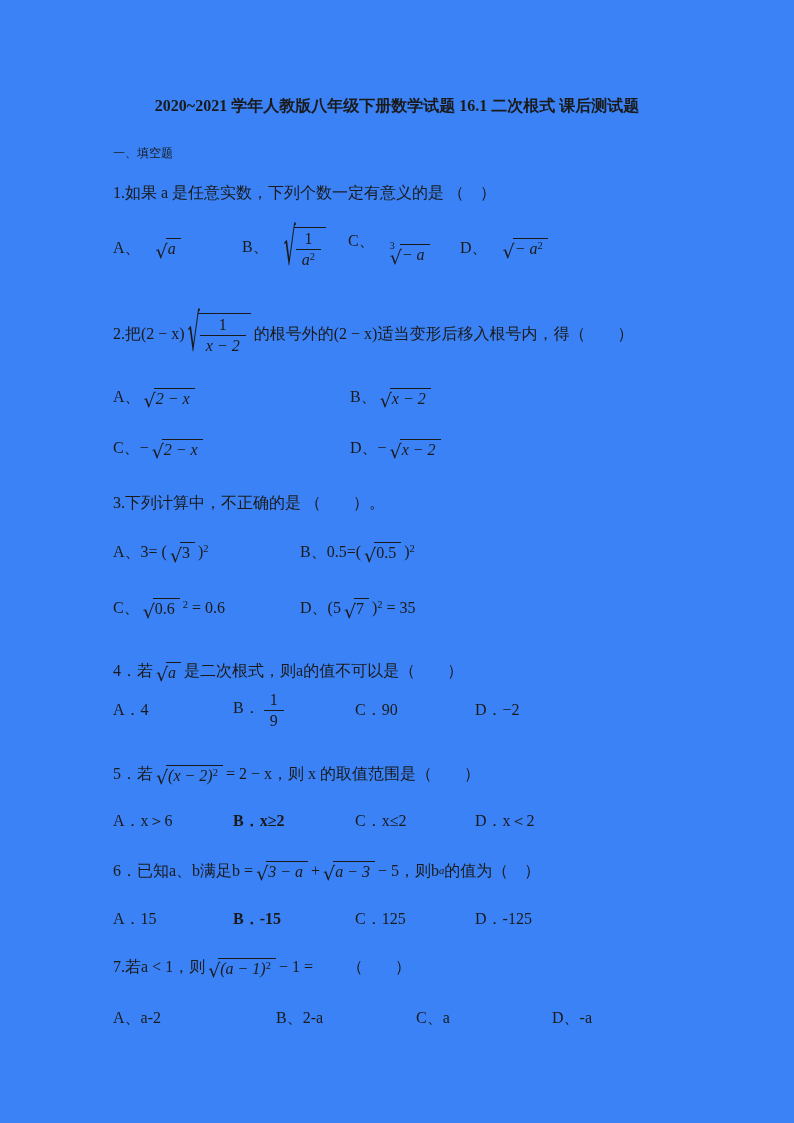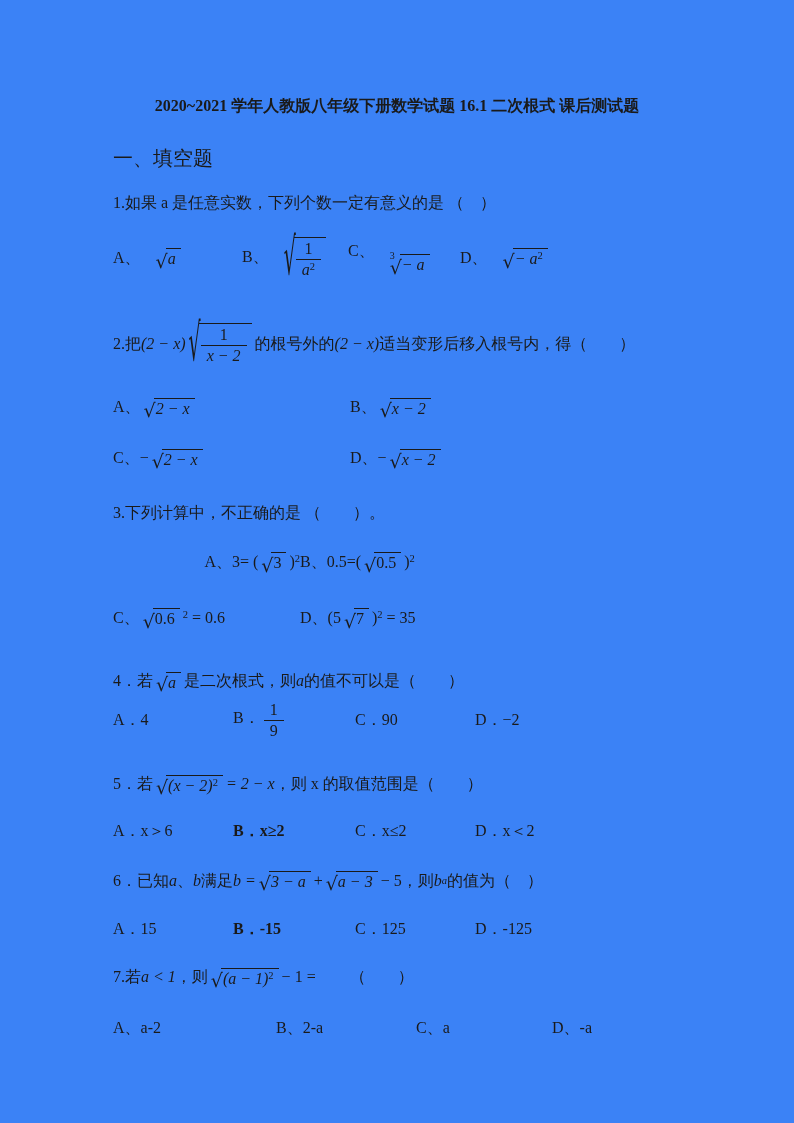--- a/index.html
+++ b/index.html
@@ -4,52 +4,52 @@
 <style>
   * { margin:0; padding:0; box-sizing:border-box; }
   body { background:#fff; }
   .page {
     position:relative; width:794px; height:1123px; margin:0 auto;
     background:#3b82f6; color:#1a1a1a; overflow:hidden;
     font-family:"Liberation Serif","DejaVu Serif",serif;
     font-size:16px; line-height:1.25;
   }
   .title { margin-top:96px; text-align:center; font-size:16px; font-weight:600; }
-  .section { margin:30px 0 0 113px; font-size:20px; font-weight:400; }
+  .section { margin:30px 0 0 113px; font-size:12px; font-weight:400; }
   .q { margin-left:113px; margin-right:40px; }
   .qtext { margin-top:0; }
   .q1 .qtext { margin-top:22px; }
   .q2line { margin-top:26px; min-height:62px; display:flex; align-items:center; flex-wrap:nowrap; }
   .q3 .qtext { margin-top:34px; }
   .q4line { margin-top:36px; }
   .q5line { margin-top:30px; }
   .q6line { margin-top:30px; display:flex; align-items:center; }
   .q7line { margin-top:28px; }
   .row { display:flex; align-items:center; }
   .q1opts { margin-top:16px; min-height:58px; }
   .q1opts .opt:nth-child(1){ width:129px; } .q1opts .opt:nth-child(2){ width:106px; }
   .q1opts .opt:nth-child(3){ width:112px; }
   .q1opts .lbl { margin-right:12px; }
   .q2opts1 { margin-top:22px; } .q2opts2 { margin-top:30px; }
   .q2opts1 .opt:nth-child(1), .q2opts2 .opt:nth-child(1) { width:237px; }
-  .q3opts1 { margin-top:22px; min-height:34px;text-align:right; } .q3opts2 { margin-top:22px; min-height:34px; }
+  .q3opts1 { margin-top:22px; min-height:34px; } .q3opts2 { margin-top:22px; min-height:34px; }
   .q3opts1 .opt:nth-child(1), .q3opts2 .opt:nth-child(1) { width:187px; }
   .q4opts { margin-top:4px; min-height:48px; }
   .q4opts .opt:nth-child(1){ width:120px; } .q4opts .opt:nth-child(2){ width:122px; }
   .q4opts .opt:nth-child(3){ width:120px; }
   .q5opts, .q6opts { margin-top:26px; }
   .q5opts .opt:nth-child(1), .q6opts .opt:nth-child(1){ width:120px; }
   .q5opts .opt:nth-child(2), .q6opts .opt:nth-child(2){ width:122px;font-weight:bold; }
   .q5opts .opt:nth-child(3), .q6opts .opt:nth-child(3){ width:120px; }
   .q6opts { margin-top:28px; }
   .q7opts { margin-top:30px;gap:18px; }
   .q7opts .opt:nth-child(1){ width:145px; } .q7opts .opt:nth-child(2){ width:122px; }
   .q7opts .opt:nth-child(3){ width:118px; }
   .opt { display:inline-block; white-space:nowrap; }
-  .it { font-family:"Liberation Serif",serif; font-style:italic; }
+  .it { font-family:"Liberation Serif",serif; }
   .rm { font-style:normal !important; }
   
   .sq { display:inline-flex; align-items:flex-end; margin:0 3px; vertical-align:-3px; }
   .sq .sgn { font-family:"DejaVu Sans",sans-serif; font-style:normal; font-size:19px;
              line-height:1; transform:translateY(2px); }
   .sq .bd { border-top:1.3px solid #1a1a1a; padding:1px 5px 0 2px; margin-left:-2px;
             line-height:1.15; font-style:italic; }
   .sq.tall { vertical-align:middle; }
   .sq.tall .sgn { transform-origin:50% 100%; transform:translateY(3px) scaleY(2.7); }
   .sq .idx { font-size:10px; font-style:normal; align-self:flex-start; line-height:1;

